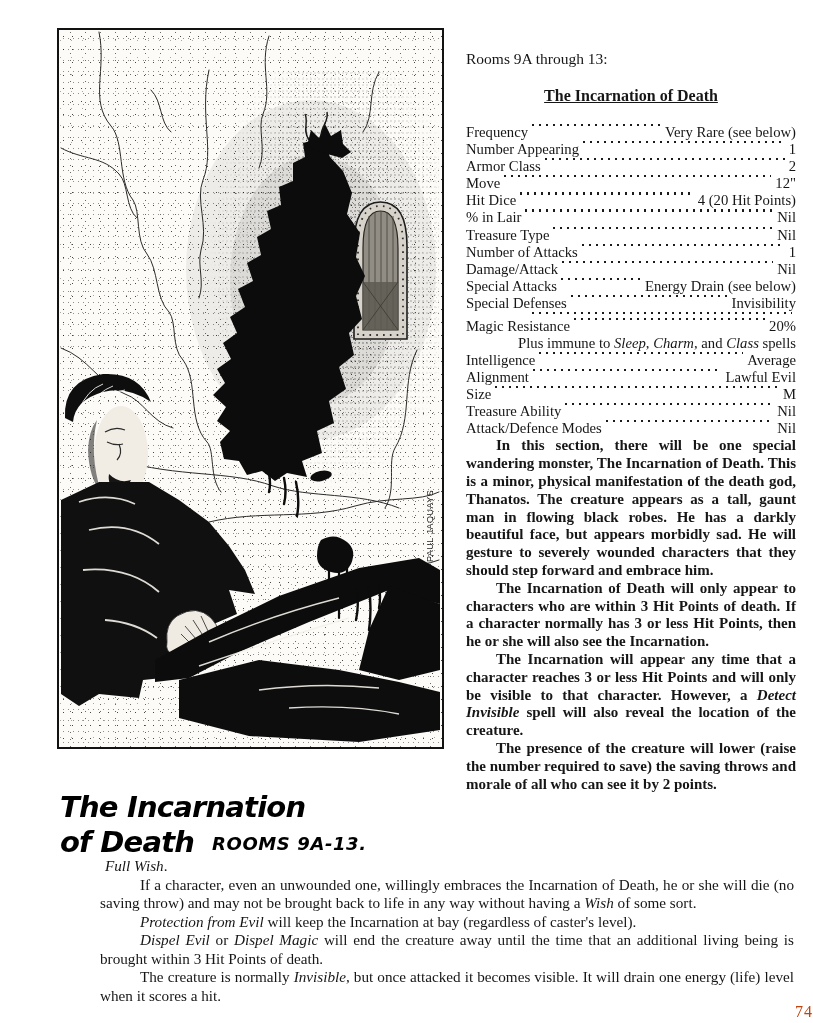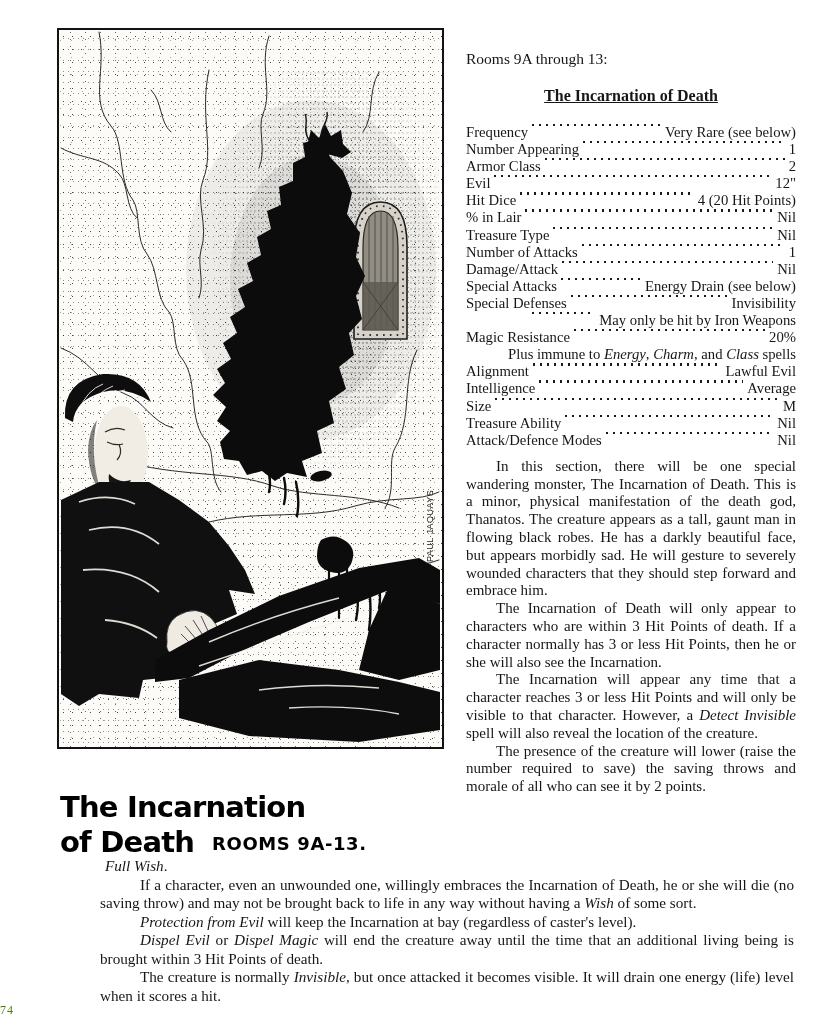--- a/index.html
+++ b/index.html
@@ -30,55 +30,55 @@
     background-size:4px 6px,7px 5px;
     -webkit-mask-image:radial-gradient(ellipse at 55% 45%, #000 25%, transparent 72%);
     mask-image:radial-gradient(ellipse at 55% 45%, #000 25%, transparent 72%);
     opacity:0.55;
   }
   .illustration svg{position:absolute;left:0;top:0;width:382px;height:716px;}
 
   
   .left-title{
     position:absolute;left:60px;top:790px;width:390px;
-    font-family:"DejaVu Sans", sans-serif;font-weight:bold;color:#000;
+    font-family:"DejaVu Sans", sans-serif;font-weight:bold;color:#000;font-style:italic;
   }
   .left-title .line{font-size:29px;line-height:35px;letter-spacing:-0.8px;white-space:nowrap;}
   .rooms-label{font-size:18px;letter-spacing:0.6px;margin-left:18px;vertical-align:2px;white-space:nowrap;}
 
   
   .right-col{position:absolute;left:466px;top:50px;width:330px;}
   .intro-line{font-size:15.5px;line-height:18px;margin:0 0 18px 0;}
   .stat-heading{font-size:16px;font-weight:bold;text-align:center;margin:0 0 19px 0;line-height:19px;text-decoration:underline;}
   .stats{font-size:14.7px;}
   .stat-row{display:flex;line-height:17.1px;white-space:nowrap;}
   .stat-row.cont{padding-left:62px;}
   .stat-label{flex:none;}
   .stat-value{flex:none;}
   .leader{
     flex:1;min-width:10px;height:2.2px;margin:0 4px 3.5px 4px;
     background-image:repeating-linear-gradient(to right,#1b1b1b 0 2.2px,transparent 2.2px 7px);
   }
   .stat-note{line-height:17.1px;text-align:right;padding-left:28px;white-space:nowrap;}
   em{font-style:italic;}
 
-  .body-text{margin-top:9px;}
+  .body-text{margin-top:0;font-weight:bold;}
   .body-par{margin:0;font-size:15px;line-height:17.8px;text-align:justify;text-indent:30px;}
 
   
   .bottom-block{
     position:absolute;left:100px;top:857px;width:694px;
     font-size:15.2px;line-height:18.5px;text-align:justify;
   }
   .bottom-par{margin:0;text-indent:40px;}
   .bottom-par.no-indent{text-indent:5px;}
 
   .page-number{
-    position:absolute;left:0;right:0;top:1003px;text-align:left;
-    font-size:12px;color:#4d7c0f;letter-spacing:1px;
+    position:absolute;left:0;right:0;top:1003px;text-align:right;
+    font-size:16px;color:#c2410c;letter-spacing:1px;
   }
 </style>
 </head>
 <body>
 
 <div class="page">
 
   <div class="illustration">
     <div class="speckle-dense"></div>
     <svg viewBox="0 0 382 716">
@@ -204,21 +204,21 @@
           <span class="stat-label">Number Appearing</span>
           <span class="leader"></span>
           <span class="stat-value">1</span>
         </div>
         <div class="stat-row">
           <span class="stat-label">Armor Class</span>
           <span class="leader"></span>
           <span class="stat-value">2</span>
         </div>
         <div class="stat-row">
-          <span class="stat-label">Evil</span>
+          <span class="stat-label">Move</span>
           <span class="leader"></span>
           <span class="stat-value">12"</span>
         </div>
         <div class="stat-row">
           <span class="stat-label">Hit Dice</span>
           <span class="leader"></span>
           <span class="stat-value">4 (20 Hit Points)</span>
         </div>
         <div class="stat-row">
           <span class="stat-label">% in Lair</span>
@@ -245,37 +245,36 @@
           <span class="leader"></span>
           <span class="stat-value">Energy Drain (see below)</span>
         </div>
         <div class="stat-row">
           <span class="stat-label">Special Defenses</span>
           <span class="leader"></span>
           <span class="stat-value">Invisibility</span>
         </div>
         <div class="stat-row cont">
           <span class="leader"></span>
-          <span class="stat-value">May only be hit by Iron Weapons</span>
         </div>
         <div class="stat-row">
           <span class="stat-label">Magic Resistance</span>
           <span class="leader"></span>
           <span class="stat-value">20%</span>
         </div>
-        <div class="stat-note">Plus immune to <em>Energy</em>, <em>Charm</em>, and <em>Class</em> spells</div>
+        <div class="stat-note">Plus immune to <em>Sleep</em>, <em>Charm</em>, and <em>Class</em> spells</div>
+        <div class="stat-row">
+          <span class="stat-label">Intelligence</span>
+          <span class="leader"></span>
+          <span class="stat-value">Average</span>
+        </div>
         <div class="stat-row">
           <span class="stat-label">Alignment</span>
           <span class="leader"></span>
           <span class="stat-value">Lawful Evil</span>
-        </div>
-        <div class="stat-row">
-          <span class="stat-label">Intelligence</span>
-          <span class="leader"></span>
-          <span class="stat-value">Average</span>
         </div>
         <div class="stat-row">
           <span class="stat-label">Size</span>
           <span class="leader"></span>
           <span class="stat-value">M</span>
         </div>
         <div class="stat-row">
           <span class="stat-label">Treasure Ability</span>
           <span class="leader"></span>
           <span class="stat-value">Nil</span>

